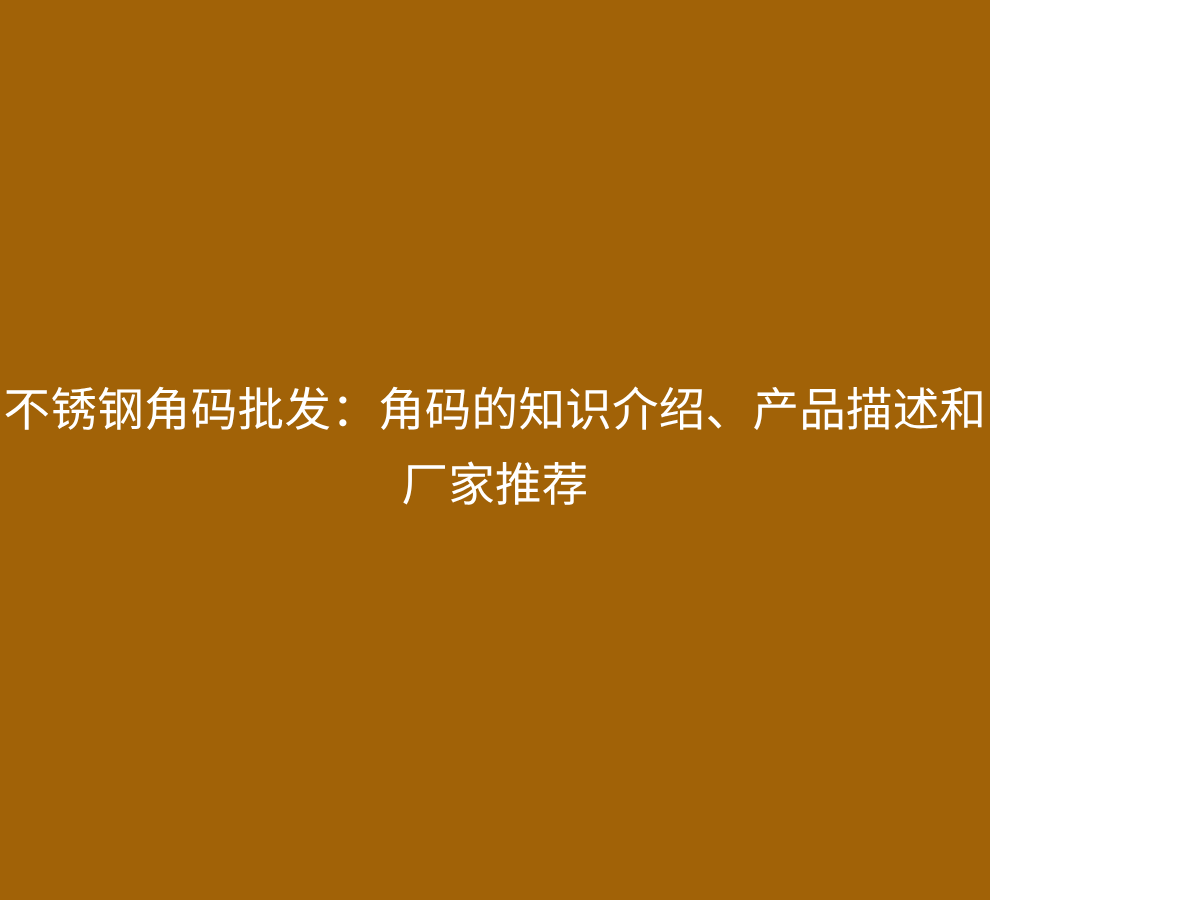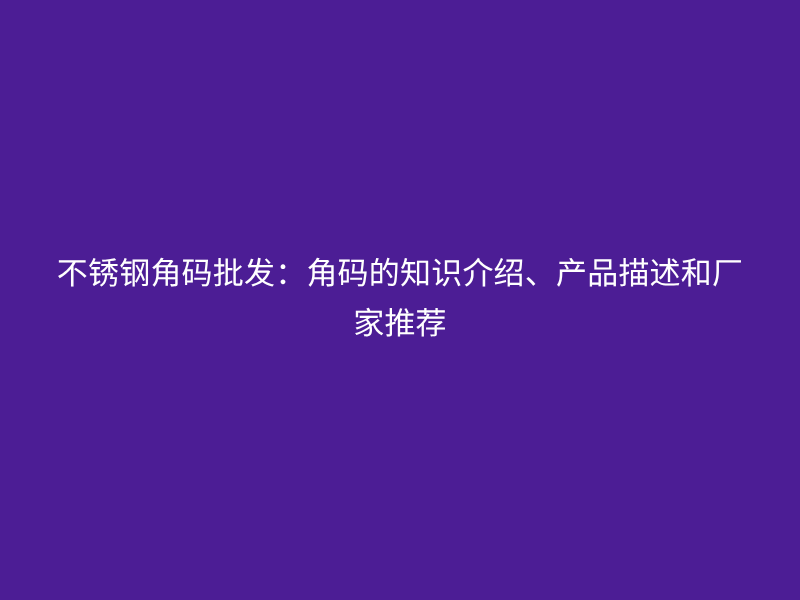--- a/index.html
+++ b/index.html
@@ -12,23 +12,23 @@
     width: 800px;
     height: 600px;
     overflow: hidden;
     font-family: "Liberation Sans", "DejaVu Sans", sans-serif;
   }
 
   
   .banner-canvas {
     position: relative;
     box-sizing: border-box;
-    width: 800px;
+    width: 660px;
     height: 600px;
-    background: #4c1d95;
+    background: #a16207;
     display: flex;
     align-items: center;
     overflow: hidden;
   }
 
   
   .title-block {
     width: 690px;
     margin: 0 auto;
     

